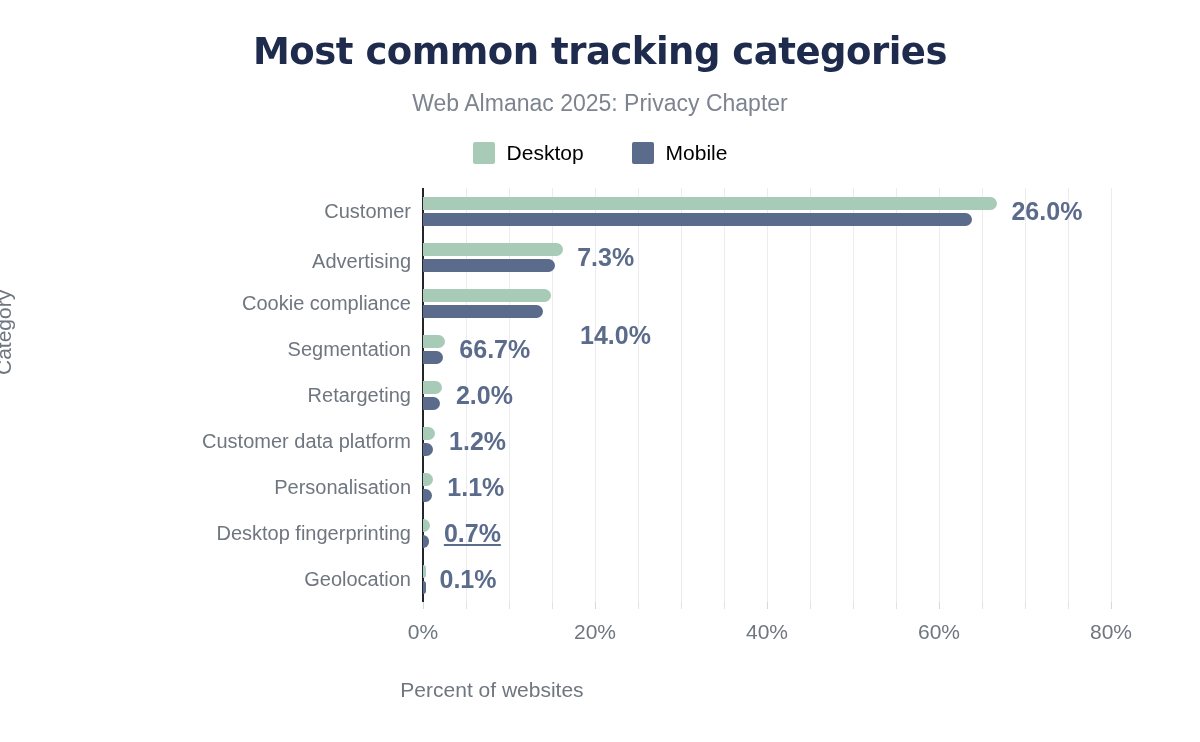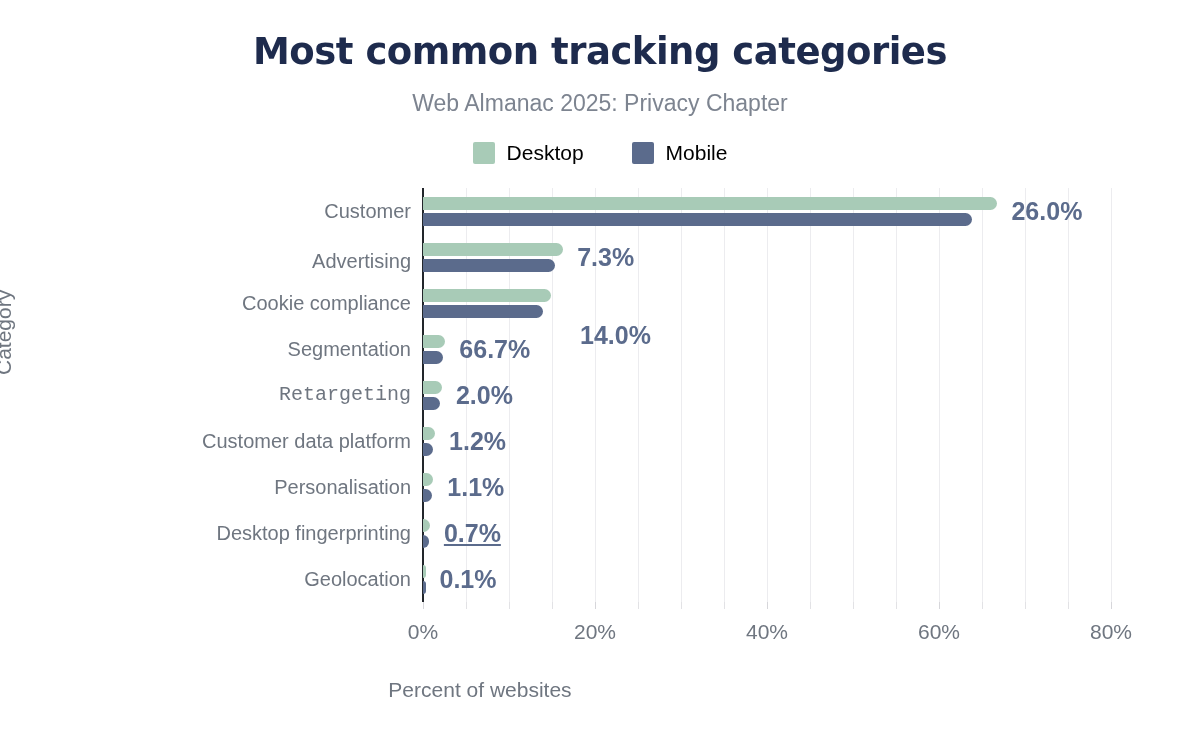--- a/index.html
+++ b/index.html
@@ -88,21 +88,21 @@
   
   .xtick-label{
     position:absolute;
     font-size:21px;color:#6f7680;
     white-space:nowrap;
     transform:translateX(-50%);
   }
 
   
   .xaxis-title{
-    position:absolute;left:0;top:678px;width:960px;
+    position:absolute;left:12px;top:678px;width:960px;
     text-align:center;font-size:21px;color:#6f7680;
     white-space:nowrap;
   }
   .yaxis-title{
     position:absolute;left:-8px;top:375px;
     font-size:21px;color:#6f7680;
     white-space:nowrap;
     transform:rotate(-90deg);
     transform-origin:left top;
   }
@@ -188,21 +188,21 @@
       <div class="bar desktop" title="Geolocation Desktop 0.15%" style="top: 376.5px; width: 2.5px;"></div>
       <div class="bar mobile" title="Geolocation Mobile 0.1%" style="top: 392.5px; width: 2.5px;"></div>
       <div class="value-label" style="left: 16.5px; top: 379px;">0.1%</div>
     </div>
 
   <div id="cat-labels">
       <div class="cat-label" style="left: 0px; width: 411px; top: 201px; right: auto;">Customer</div>
       <div class="cat-label" style="left: 0px; width: 411px; top: 251px; right: auto; text-align: right;">Advertising</div>
       <div class="cat-label" style="left: 0px; width: 411px; top: 293px; right: auto;">Cookie compliance</div>
       <div class="cat-label" style="left: 0px; width: 411px; top: 339px; right: auto;">Segmentation</div>
-      <div class="cat-label" style="left: 0px; width: 411px; top: 385px; right: auto; font-family: Liberation Mono, monospace;">Retargeting</div>
+      <div class="cat-label" style="left: 0px; width: 411px; top: 385px; right: auto;">Retargeting</div>
       <div class="cat-label" style="left: 0px; width: 411px; top: 431px; right: auto;">Customer data platform</div>
       <div class="cat-label" style="left: 0px; width: 411px; top: 477px; right: auto;">Personalisation</div>
       <div class="cat-label" style="left: 0px; width: 411px; top: 523px; right: auto;">Desktop fingerprinting</div>
       <div class="cat-label" style="left: 0px; width: 411px; top: 569px; right: auto;">Geolocation</div>
     </div>
   <div id="xtick-labels">
       <div class="xtick-label" style="left: 423px; top: 620px;">0%</div>
       <div class="xtick-label" style="left: 595px; top: 620px;">20%</div>
       <div class="xtick-label" style="left: 767px; top: 620px;">40%</div>
       <div class="xtick-label" style="left: 939px; top: 620px;">60%</div>

